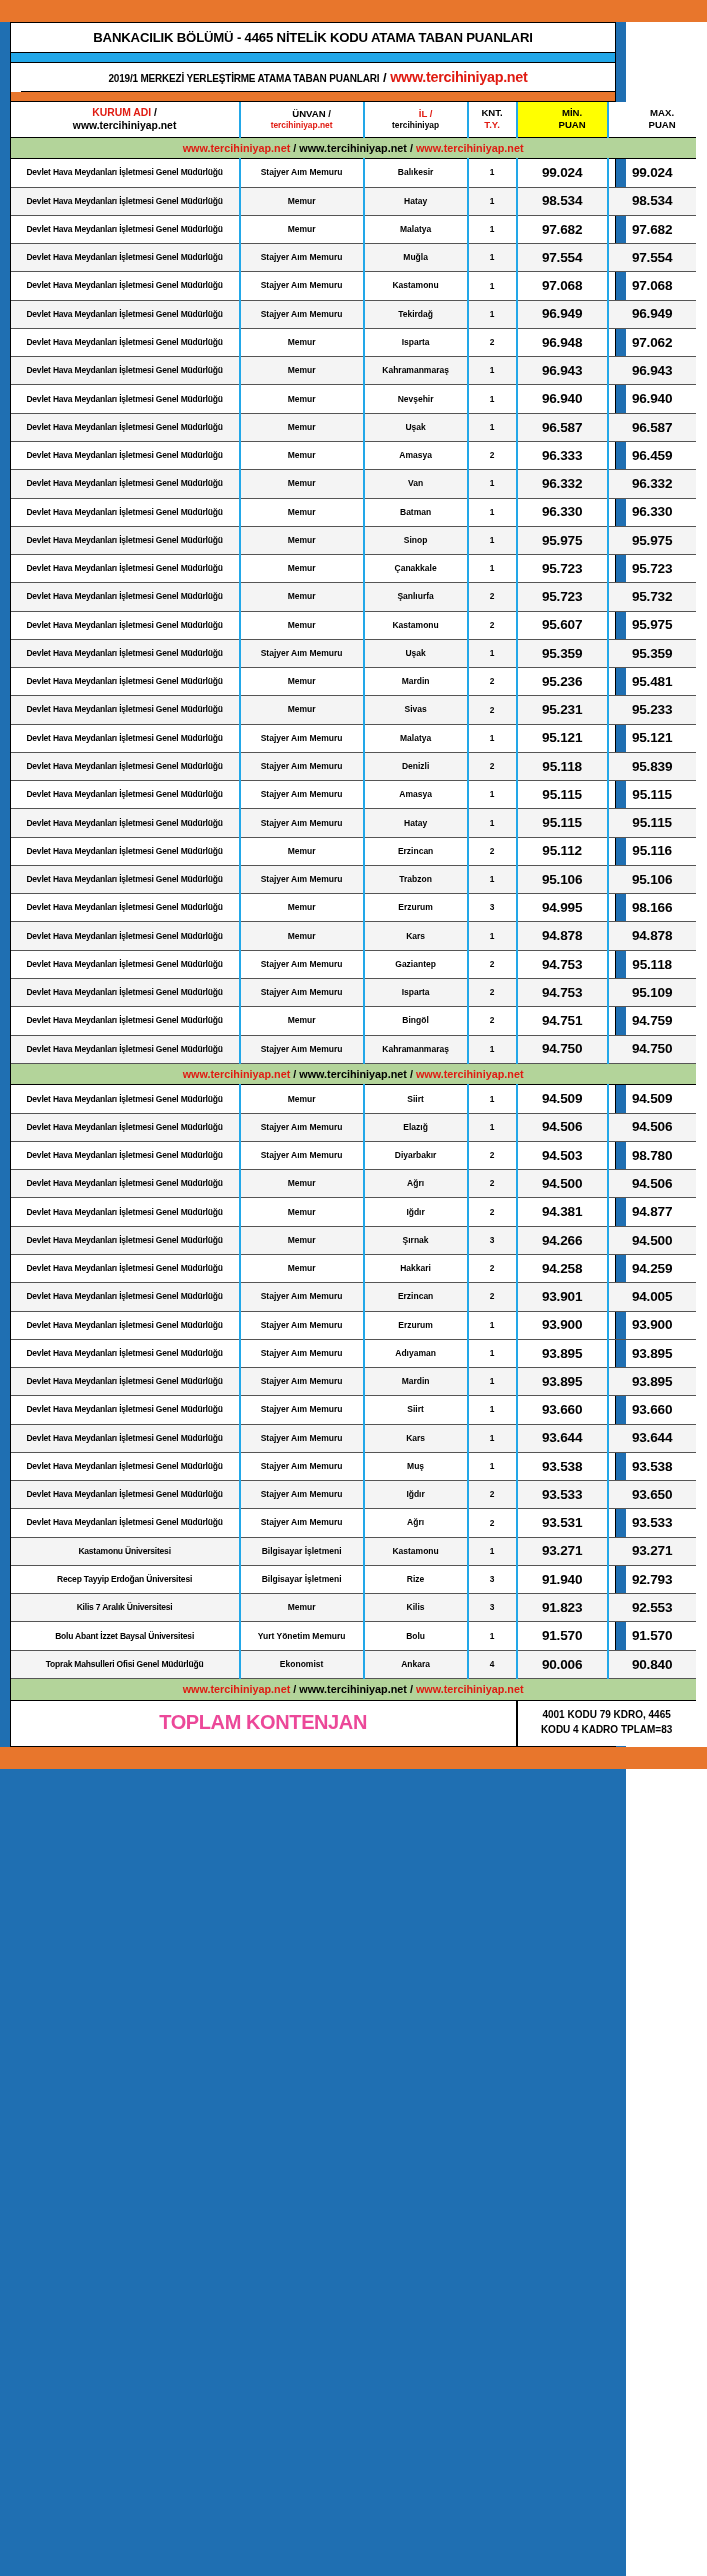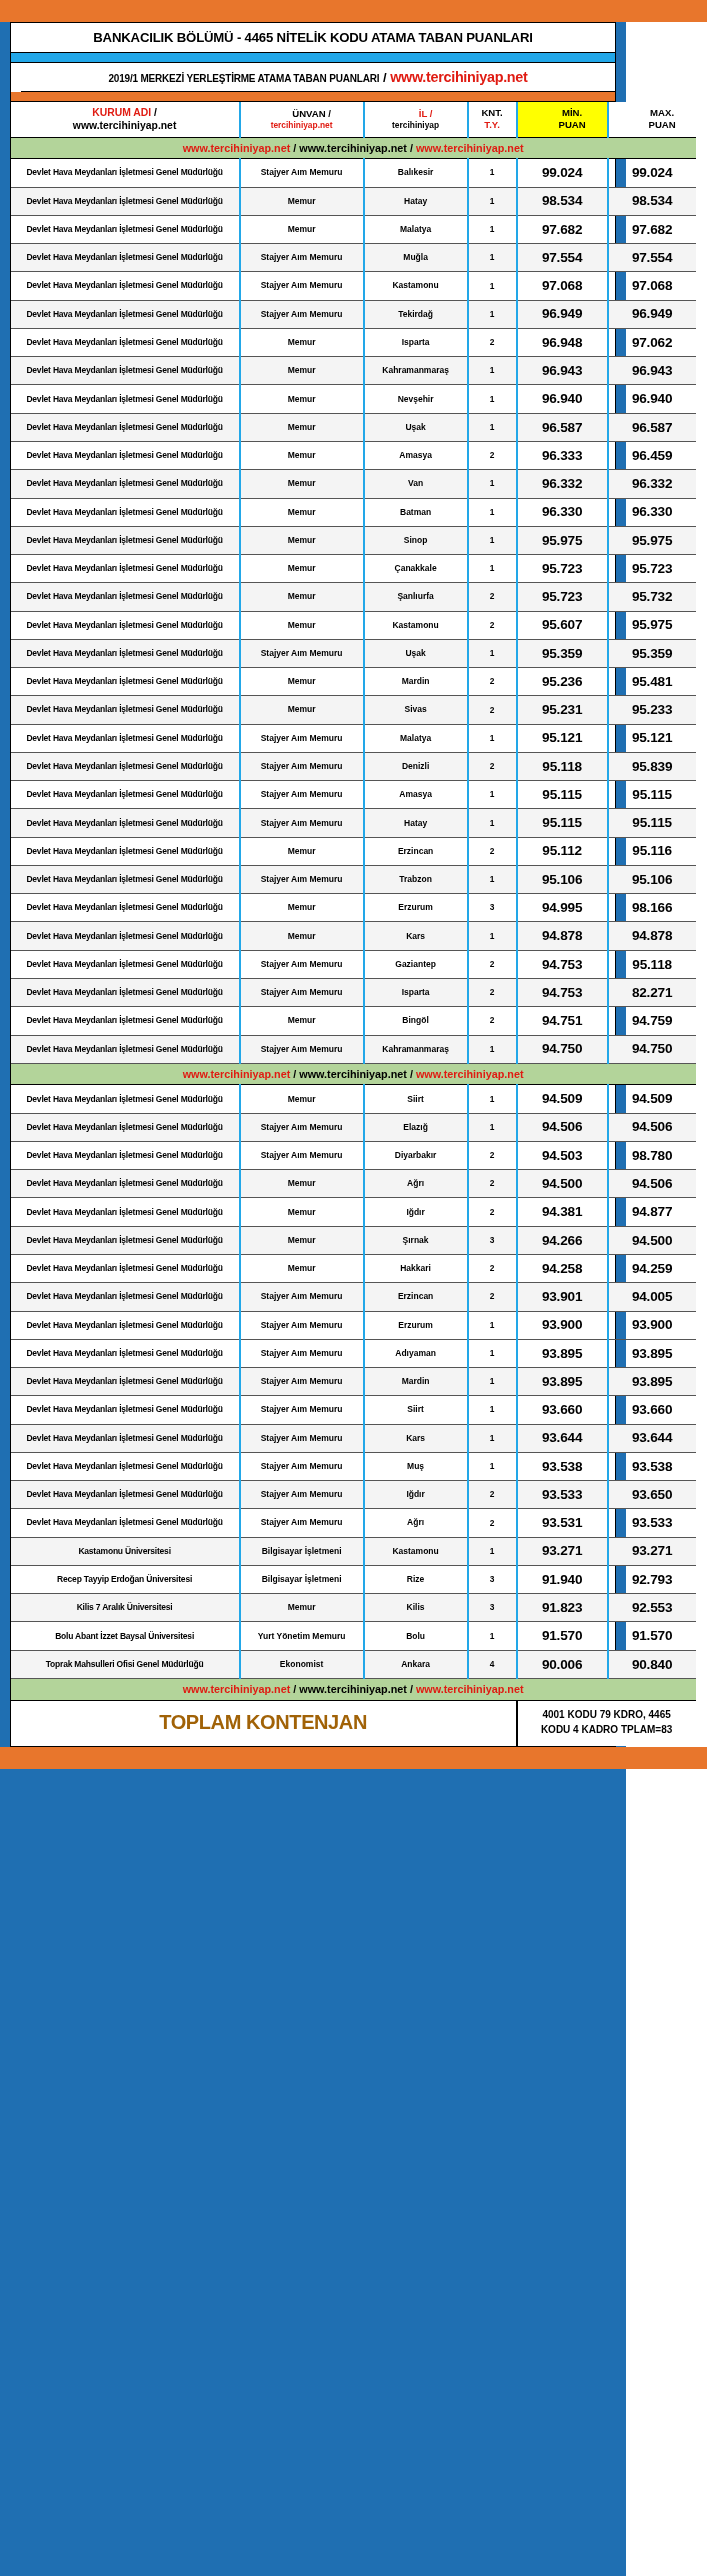--- a/index.html
+++ b/index.html
@@ -142,21 +142,21 @@
   td.pnt   { font-size: 13.6px; font-weight: bold; color:#000; letter-spacing:-0.2px; }
 
   
   tr.totrow td {
     border-top: 1.6px solid #000;
     padding: 6.4px 3.2px 8px;
     text-align: center;
     vertical-align: middle;
     background: #ffffff;
   }
-  .tot-label { font-size: 20px; font-weight: bold; color:#a16207; letter-spacing:-0.4px; }
+  .tot-label { font-size: 20px; font-weight: bold; color:#ec4899; letter-spacing:-0.4px; }
   .tot-val   { font-size: 10px; font-weight: bold; color:#000; line-height:1.55; }
   tr.totrow td.sep { border-left: 2.4px solid #000; }
 
   .frame-bottom { border-bottom: 1.6px solid #000; }
 </style>
 </head>
 <body>
 
 <div class="page">
 
@@ -450,21 +450,21 @@
             <td class="knt sep">2</td>
             <td class="pnt sep">94.753</td>
             <td class="pnt sep">95.118</td>
           </tr>
           <tr class="drow alt">
             <td class="kurum">Devlet Hava Meydanları İşletmesi Genel Müdürlüğü</td>
             <td class="unvan sep">Stajyer Aım Memuru</td>
             <td class="il sep">Isparta</td>
             <td class="knt sep">2</td>
             <td class="pnt sep">94.753</td>
-            <td class="pnt sep">82.271</td>
+            <td class="pnt sep">95.109</td>
           </tr>
           <tr class="drow">
             <td class="kurum">Devlet Hava Meydanları İşletmesi Genel Müdürlüğü</td>
             <td class="unvan sep">Memur</td>
             <td class="il sep">Bingöl</td>
             <td class="knt sep">2</td>
             <td class="pnt sep">94.751</td>
             <td class="pnt sep">94.759</td>
           </tr>
           <tr class="drow alt">

